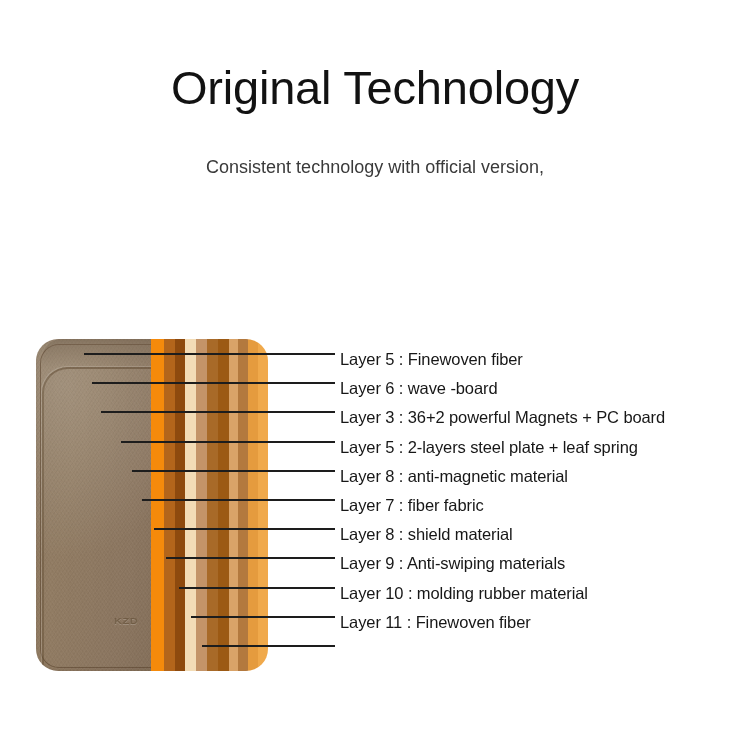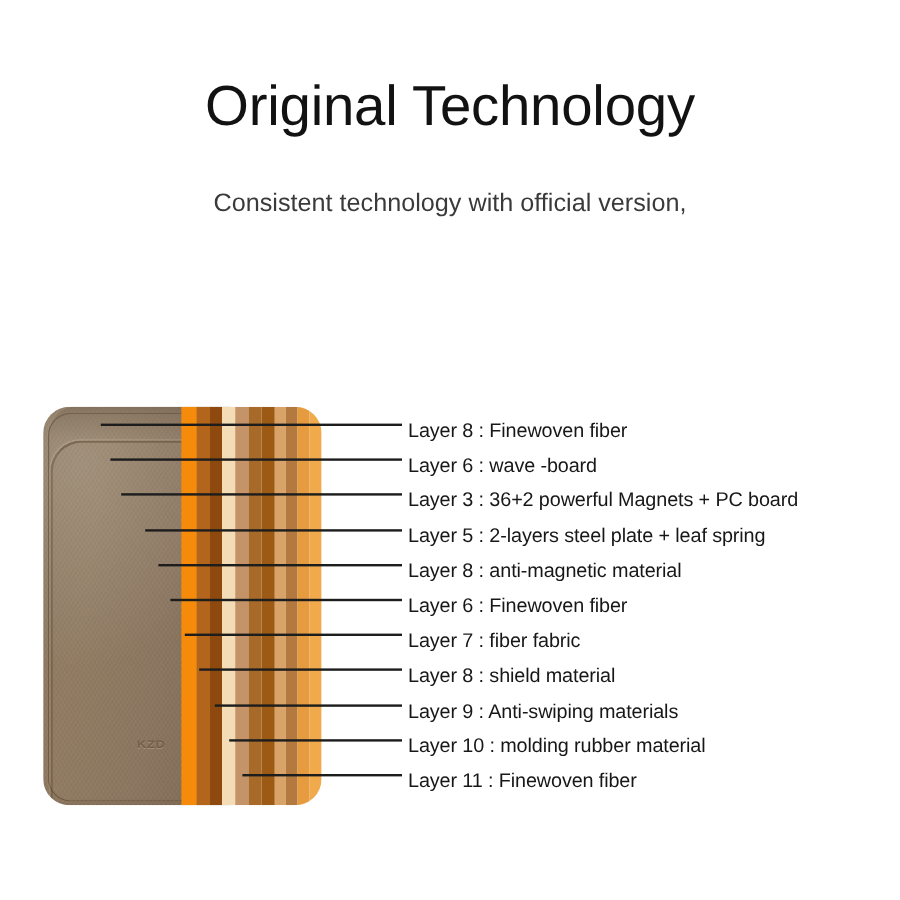--- a/index.html
+++ b/index.html
@@ -35,21 +35,21 @@
     font-size: 47px;
     font-weight: 400;
     letter-spacing: -0.2px;
     color: #121212;
     line-height: 1.12;
     margin: 0;
   }
   .subtitle {
     margin: 4px;
     color: #3a3a3a;
-    font-size: 21px;
+    font-size: 18px;
     font-weight: 400;
     line-height: 1.1;
   }
   .subtitle-1 { margin-top: 43px; }
   .subtitle-2 { margin-top: 33px; }
 
   
   .product {
     position: absolute;
     left: 36px;
@@ -216,38 +216,35 @@
       <div class="leader" style="left: 142px; top: 499px; width: 193px; border-top-color: rgb(29, 29, 29);"></div>
       <div class="leader" style="left: 154px; top: 528.2px; width: 181px; border-top-color: rgb(29, 29, 29);"></div>
       <div class="leader" style="left: 166px; top: 557.4px; width: 169px; border-top-color: rgb(29, 29, 29);"></div>
       <div class="leader" style="left: 179px; top: 586.6px; width: 156px; border-top-color: rgb(29, 29, 29);"></div>
       <div class="leader" style="left: 191px; top: 615.8px; width: 144px; border-top-color: rgb(29, 29, 29);"></div>
       <div class="leader" style="left: 202px; top: 645px; width: 133px; border-top-color: rgb(29, 29, 29);"></div>
     </div>
 
   <div class="labels">
       <div class="label-row">
-        <span>Layer 8 : Finewoven fiber</span>
+        <span>Layer 5 : Finewoven fiber</span>
       </div>
       <div class="label-row">
         <span>Layer 6 : wave -board</span>
       </div>
       <div class="label-row">
         <span>Layer 3 : 36+2 powerful Magnets + PC board</span>
       </div>
       <div class="label-row">
         <span>Layer 5 : 2-layers steel plate + leaf spring</span>
       </div>
       <div class="label-row">
         <span>Layer 8 : anti-magnetic material</span>
       </div>
       <div class="label-row">
-        <span>Layer 6 : Finewoven fiber</span>
-      </div>
-      <div class="label-row">
         <span>Layer 7 : fiber fabric</span>
       </div>
       <div class="label-row">
         <span>Layer 8 : shield material</span>
       </div>
       <div class="label-row">
         <span>Layer 9 : Anti-swiping materials</span>
       </div>
       <div class="label-row">
         <span>Layer 10 : molding rubber material</span>

